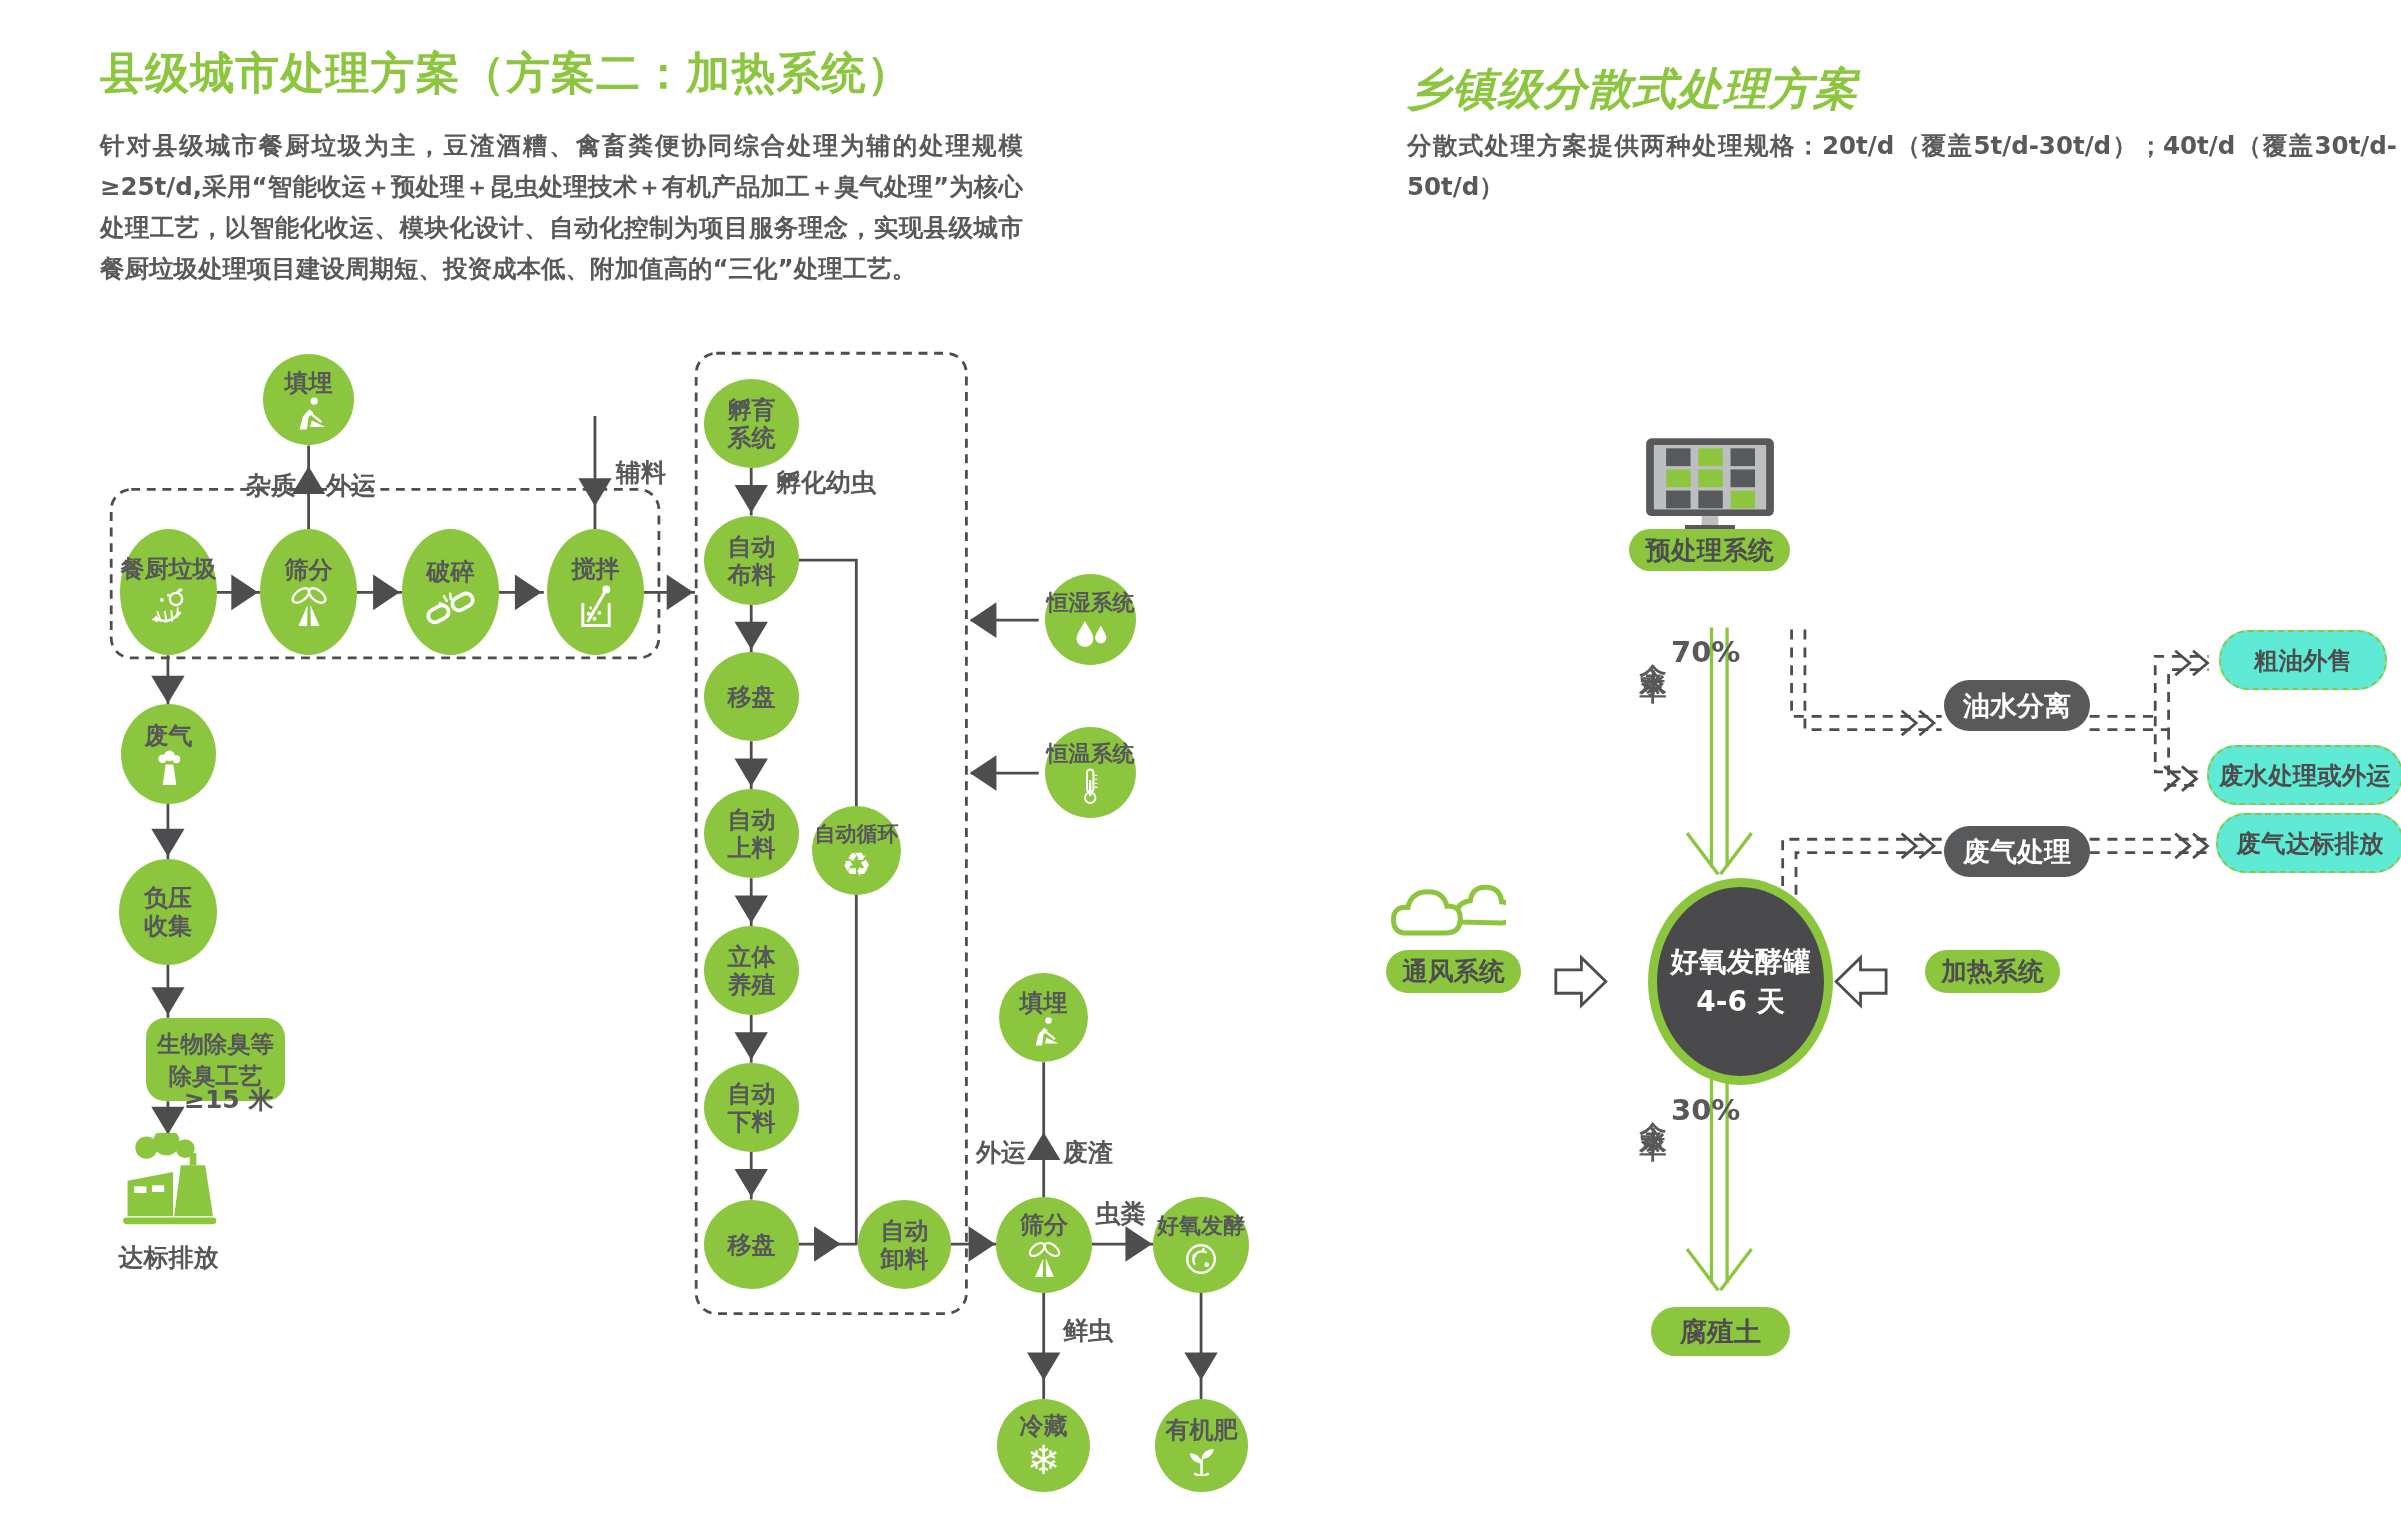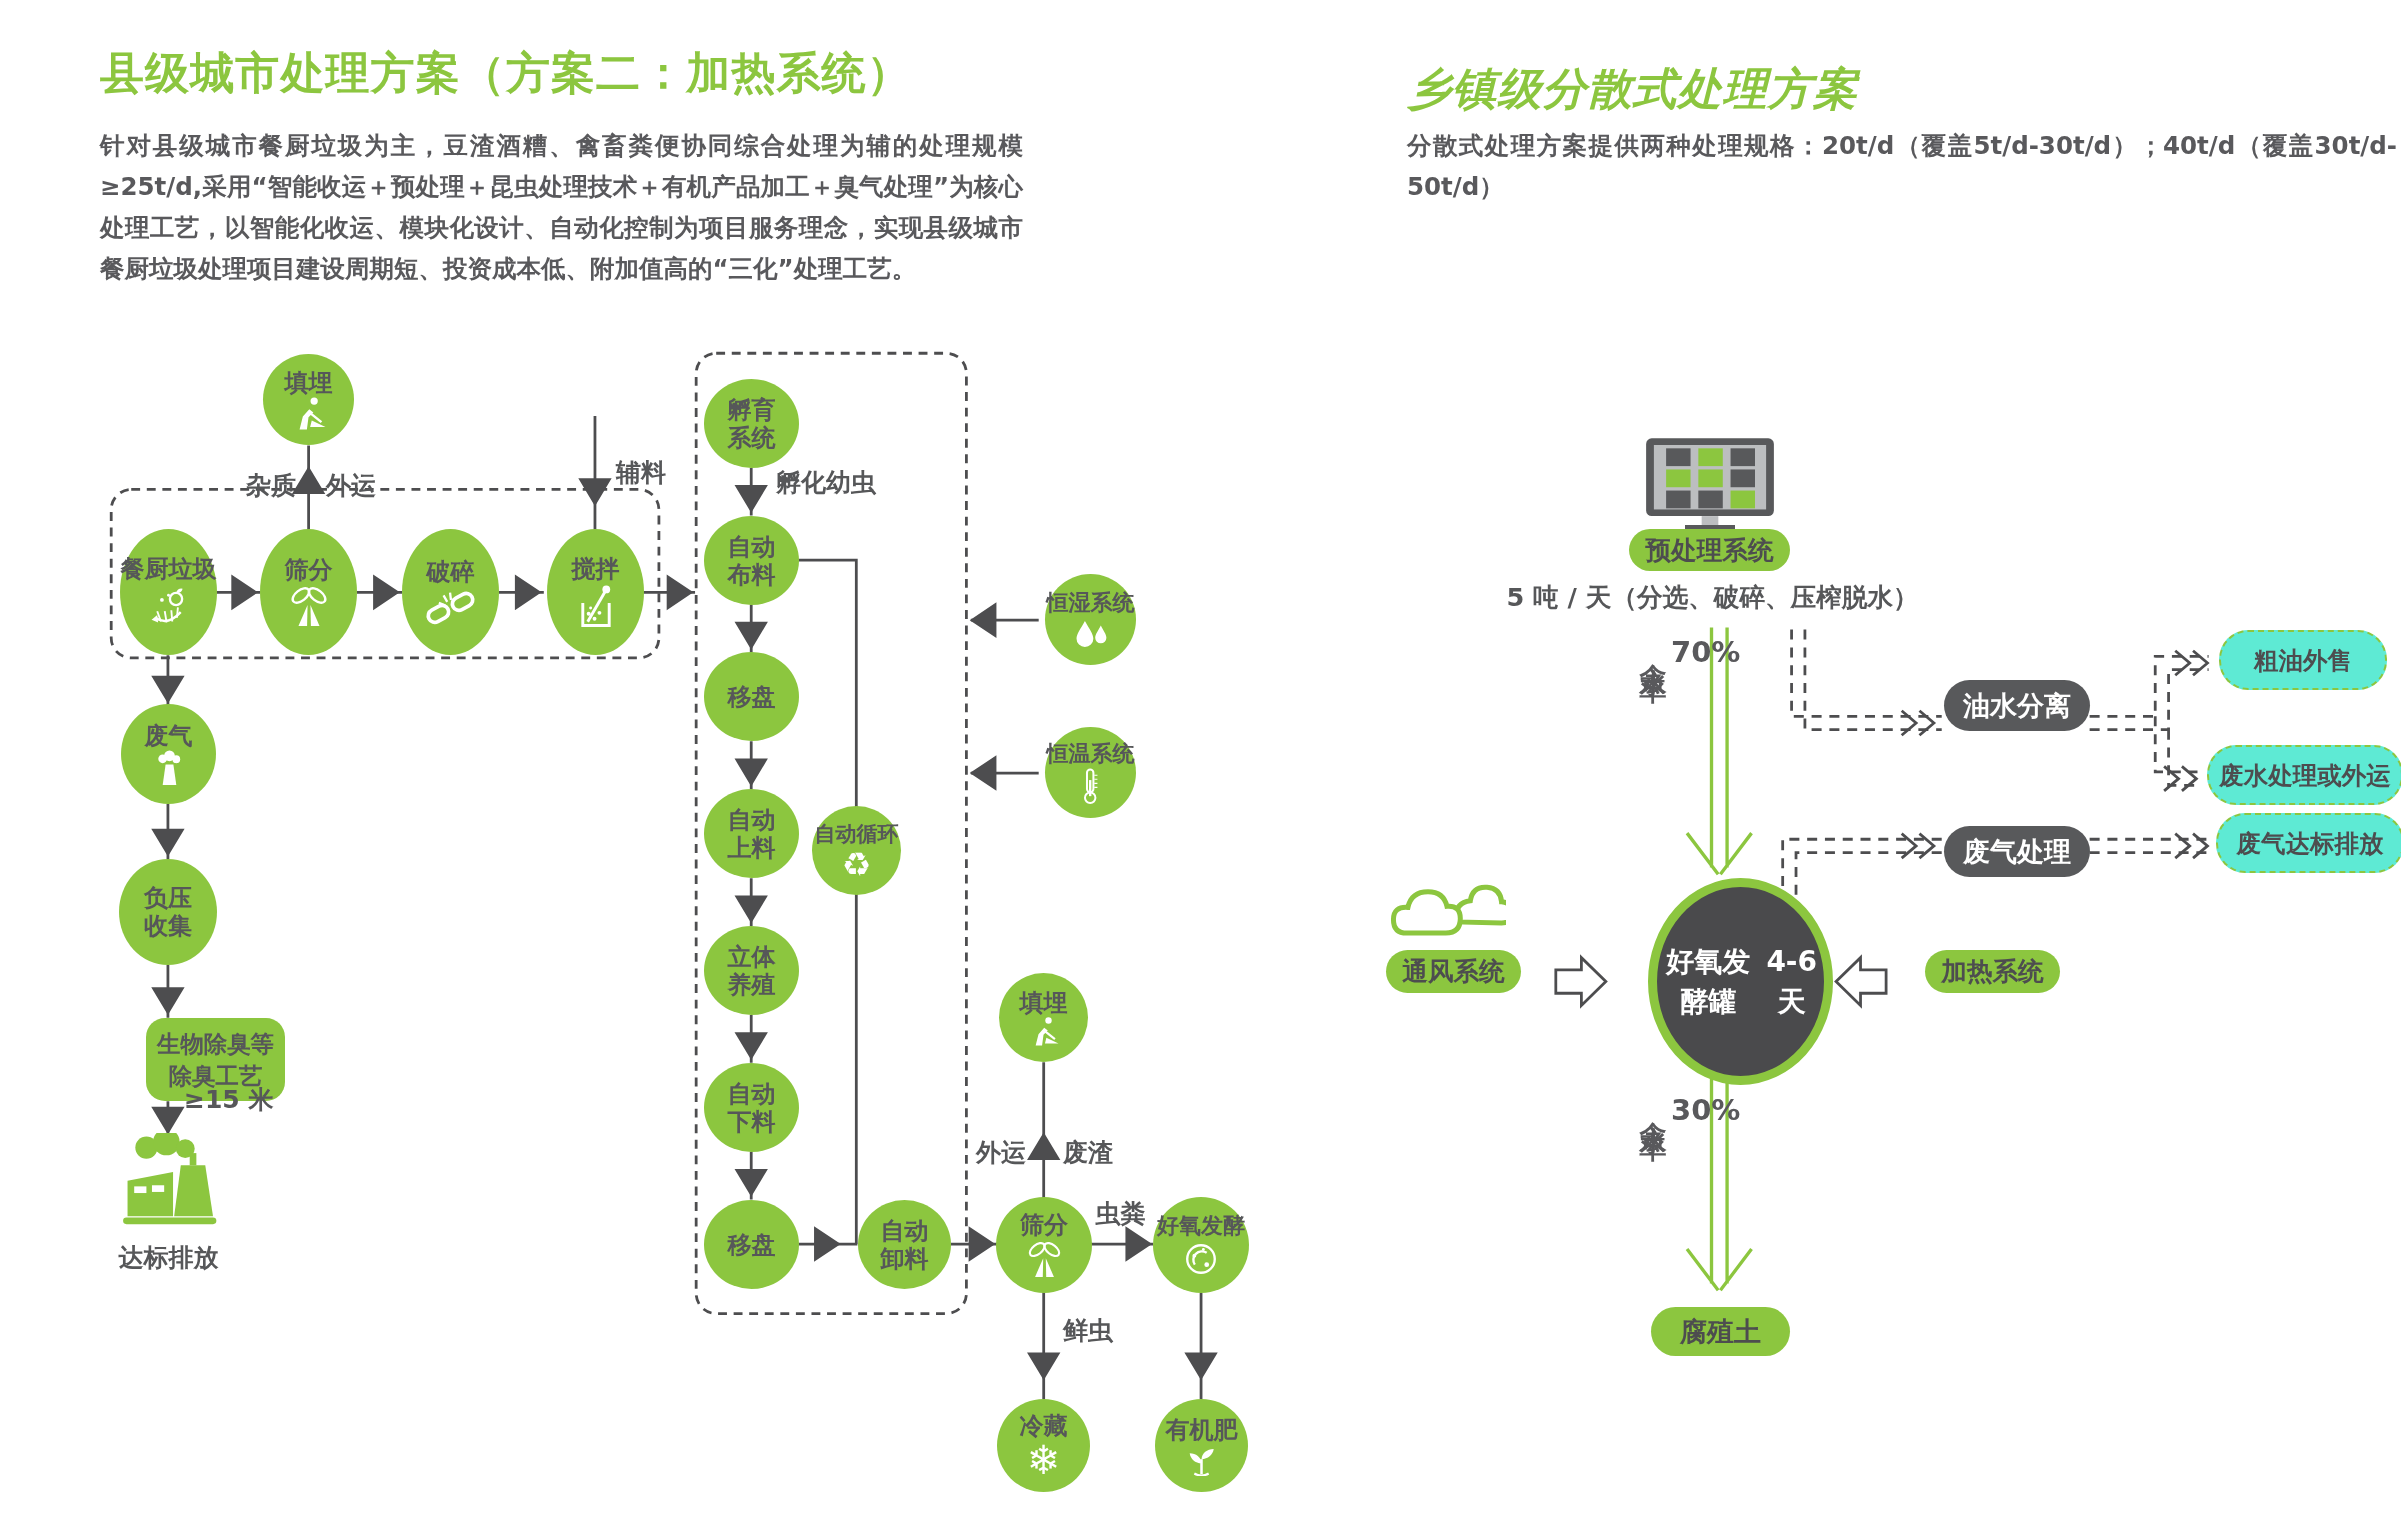--- a/index.html
+++ b/index.html
@@ -9,21 +9,21 @@
   .overlay{position:absolute;left:0;top:0;}
   .title{font-size:44px;font-weight:800;color:#8CC63F;letter-spacing:1.1px;white-space:nowrap;}
   .para{font-size:24.5px;font-weight:700;color:#59595C;line-height:41px;text-align:justify;}
   .ell{background:#8CC63F;border-radius:50%;display:flex;flex-direction:column;align-items:center;justify-content:center;text-align:center;color:#565759;font-weight:800;}
   .ell .t{font-size:24px;line-height:28px;}
   .lbl{font-size:25px;font-weight:800;color:#565759;white-space:nowrap;}
   .stadium-dark{background:#58595B;border-radius:33px;display:flex;align-items:center;justify-content:center;color:#fff;font-size:27px;font-weight:800;}
   .stadium-green{background:#8CC63F;border-radius:33px;display:flex;align-items:center;justify-content:center;color:#4D4D4F;font-size:25.6px;font-weight:800;}
   .dashbox{border:2.8px dashed #8CC63F;border-radius:29px;display:flex;align-items:center;justify-content:center;color:#4D4D4F;font-size:24.5px;font-weight:800;background:#5eead4;}
   .greenrect{background:#8CC63F;border-radius:19px;display:flex;flex-direction:column;align-items:center;justify-content:center;color:#565759;font-weight:800;font-size:23.4px;line-height:32px;text-align:center;margin-left:48px;}
-  .tank{box-sizing:border-box;background:#4A4A4C;border:9px solid #8CC63F;border-radius:50%;display:flex;align-items:center;justify-content:center;color:#fff;font-weight:800;font-size:28px;line-height:40px;text-align:center;}
+  .tank{box-sizing:border-box;background:#4A4A4C;border:9px solid #8CC63F;border-radius:50%;display:flex;flex-direction:column;align-items:center;justify-content:center;color:#fff;font-weight:800;font-size:28px;line-height:40px;text-align:center;}
   .vtext{writing-mode:vertical-rl;text-orientation:upright;font-size:27px;font-weight:800;color:#59595C;letter-spacing:5.6px;}
   .moist{display:flex;flex-direction:row;align-items:center;}
   .moist .v{font-size:29px;font-weight:800;color:#59595C;margin-top:4.4px;}
   .glyph{color:#fff;font-family:"DejaVu Sans",sans-serif;line-height:1;}
   .ctext{text-align:center;}
 </style>
 </head>
 <body>
 
 <div class="page">
@@ -289,21 +289,20 @@
       <rect x="154" y="58" width="44" height="32" fill="#58595B"></rect>
     <rect x="38" y="96" width="44" height="32" fill="#58595B"></rect>
       <rect x="96" y="96" width="44" height="32" fill="#58595B"></rect>
       <rect x="154" y="96" width="44" height="32" fill="#8CC63F"></rect>
     <rect x="102" y="142" width="30" height="16" fill="#BCBEC0"></rect>
     <rect x="72" y="158" width="90" height="12" fill="#58595B"></rect>
   </svg>
   <div class="abs stadium-green" style="left:1629px;top:529px;width:161px;height:42px;">
     <span>预处理系统</span>
   </div>
-  <div class="abs lbl ctext" style="left:1490px;top:580px;width:445px;font-size:25.6px;">5 吨 / 天（分选、破碎、压榨脱水）</div>
 
   <div class="abs moist" style="left:1635px;top:631px;width:67px;">
     <span class="vtext">含水率</span>
     <span class="v">70%</span>
   </div>
 
   <div class="abs stadium-dark" style="left:1944px;top:680px;width:146px;height:51px;">
     <span>油水分离</span>
   </div>
   <div class="abs dashbox" style="left:2219px;top:630px;width:164px;height:56px;">

